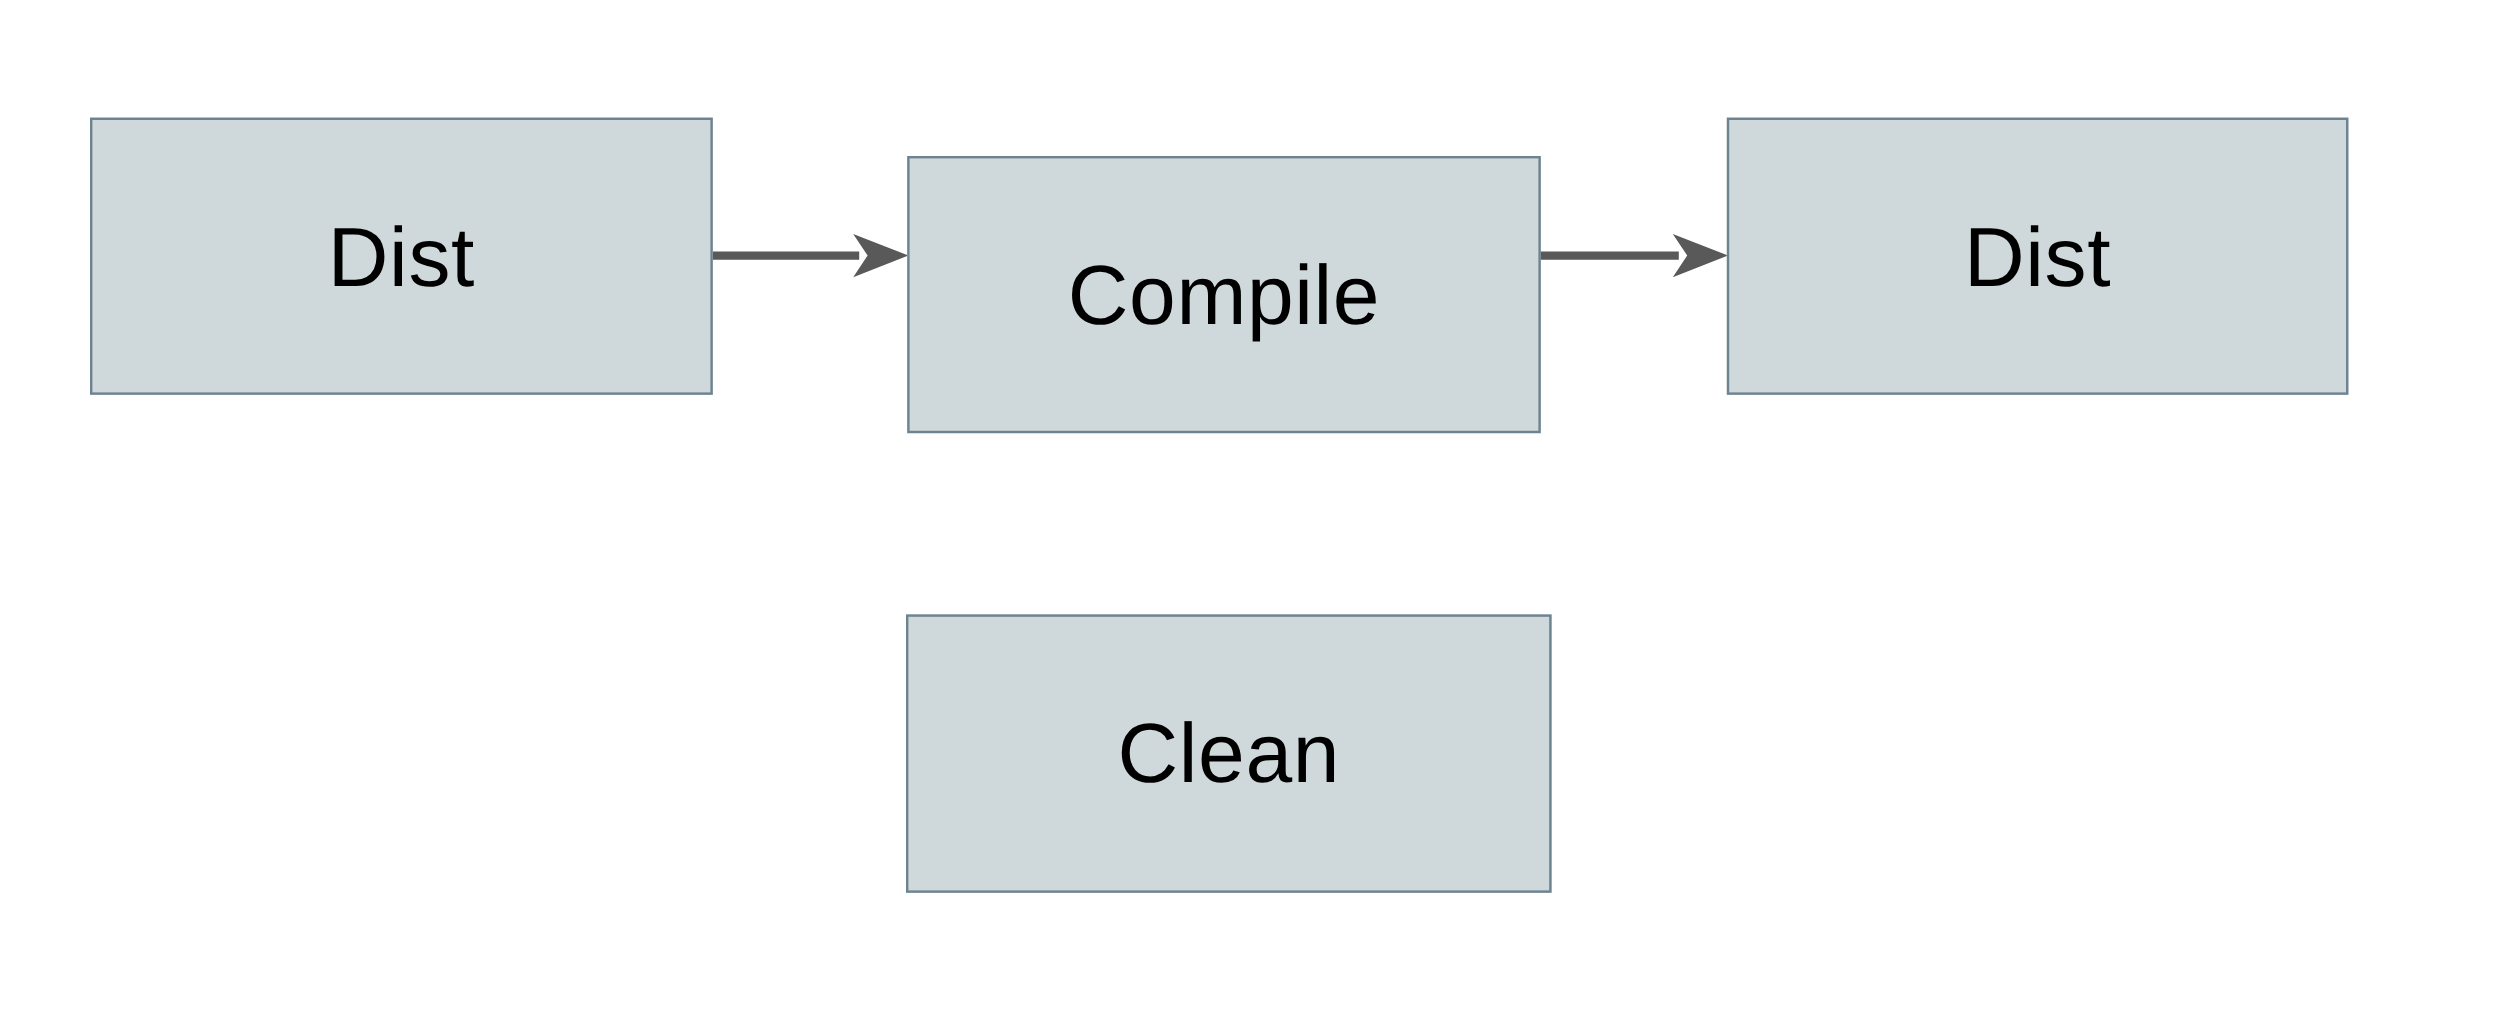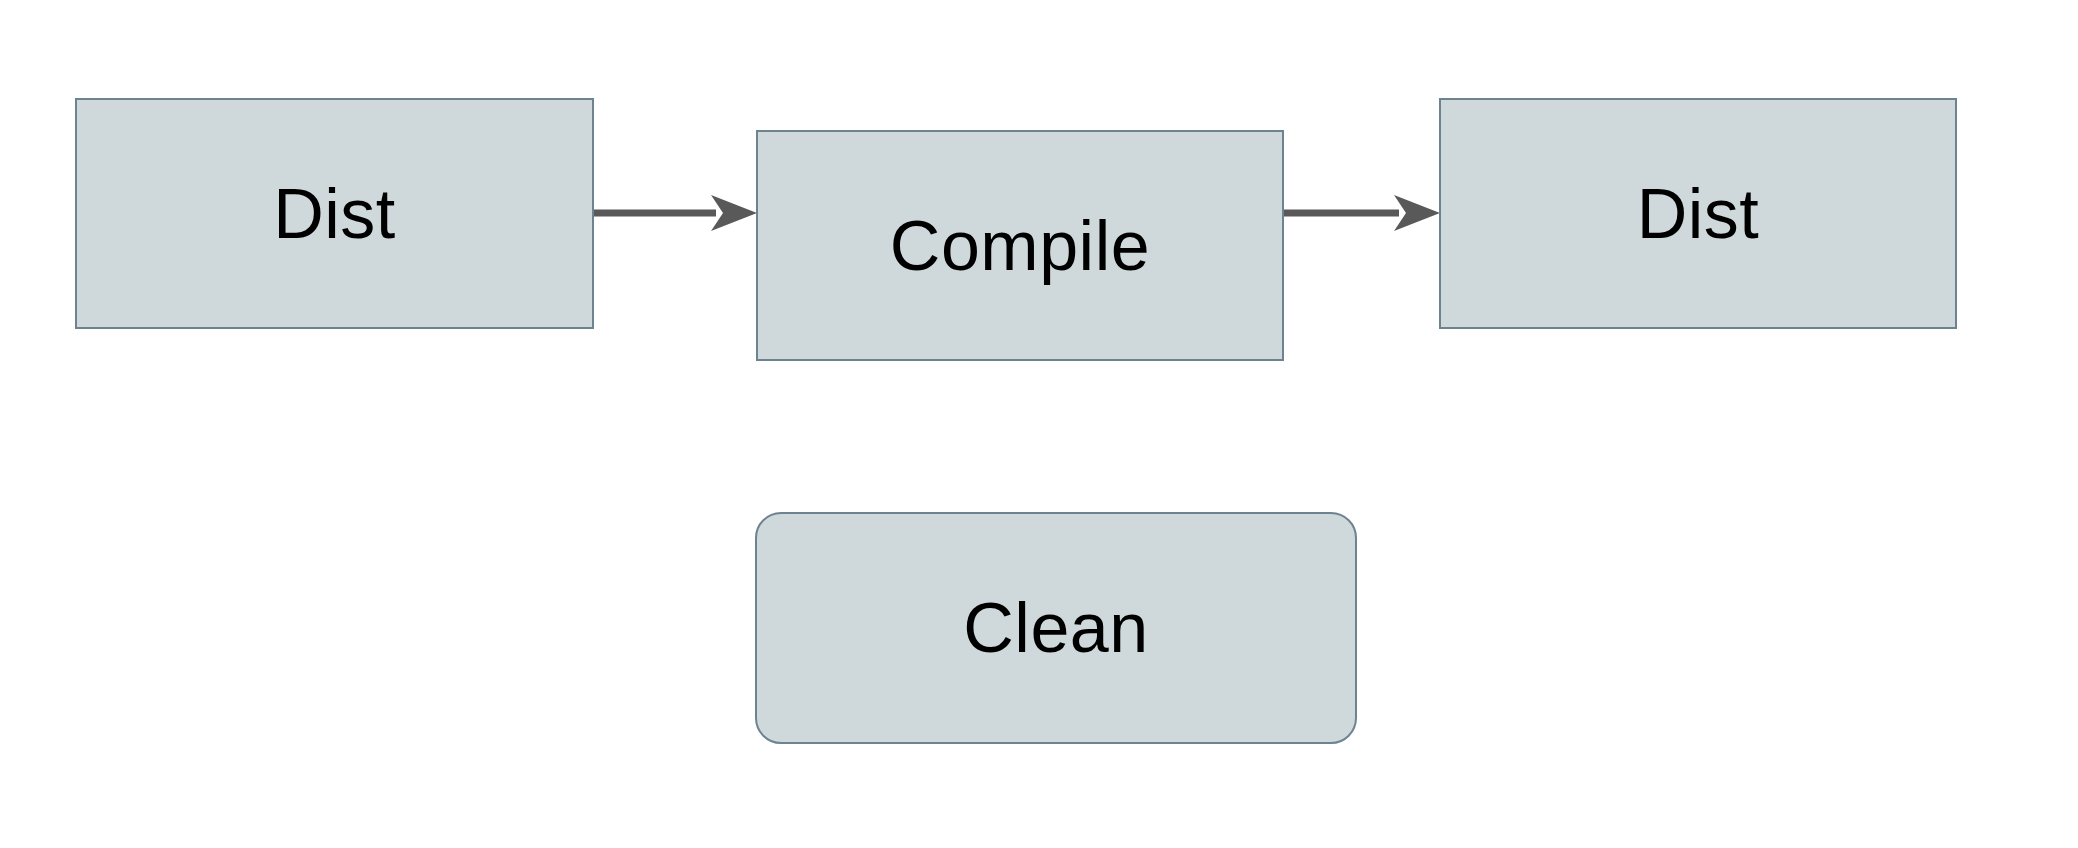--- a/index.html
+++ b/index.html
@@ -27,21 +27,21 @@
   .node-label {
     font-size: 70px;
     line-height: 1;
     color: #000000;
     white-space: nowrap;
     letter-spacing: 0.5px;
   }
   #node-dist    { left: 75px;   top: 98px;  width: 519px; height: 231px; }
   #node-compile { left: 756px;  top: 98px;  width: 528px; height: 231px; margin-top: 32px; }
   #node-init    { left: 1439px; top: 98px;  width: 518px; height: 231px; }
-  #node-clean   { left: 755px;  top: 512px; width: 602px; height: 232px; border-radius: 26px; }
+  #node-clean   { left: 755px;  top: 512px; width: 538px; height: 232px; }
   .edges-layer {
     position: absolute;
     left: 0; top: 0;
     width: 2078px;
     height: 848px;
     pointer-events: none;
   }
 </style>
 </head>
 <body>

